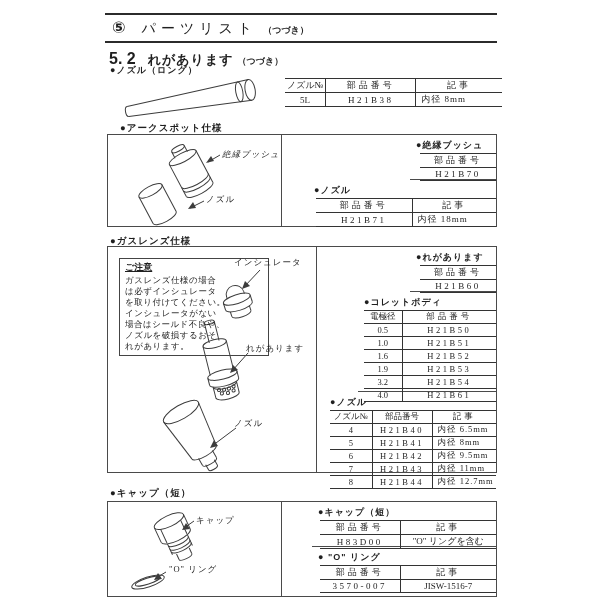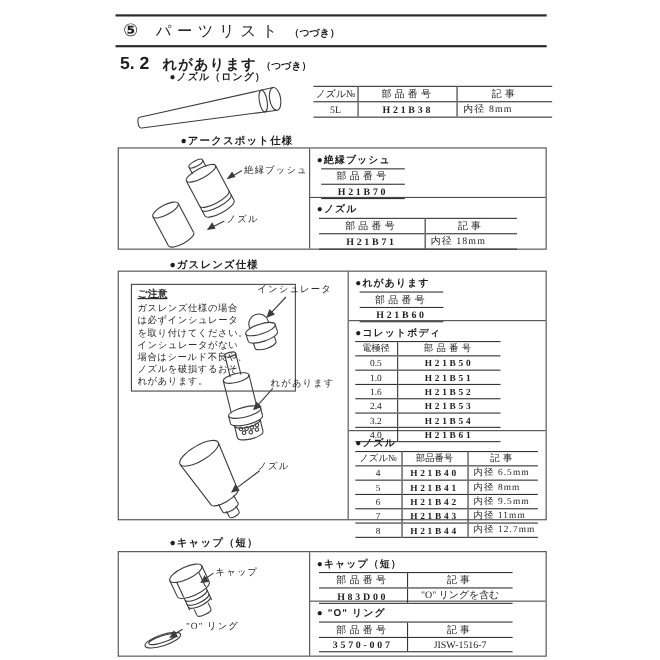--- a/index.html
+++ b/index.html
@@ -11,34 +11,34 @@
   .hdr { position:absolute; left:112px; top:18px; display:flex; align-items:baseline; }
   .hdr .num { font-size:16px; font-weight:700; margin-right:16px; }
   .hdr .ttl { font-size:14px; font-weight:400; letter-spacing:5px; }
   .hdr .sub { font-size:9px; font-weight:700; margin-left:6px; }
 
   .sec { position:absolute; left:109px; top:50px; display:flex; align-items:baseline; }
   .sec .no { font-size:16px; font-weight:700; margin-right:12px;text-align:right; }
   .sec .t  { font-size:13px; font-weight:700; letter-spacing:1px; }
   .sec .s  { font-size:9px; font-weight:700; margin-left:4px; }
 
-  .blabel { position:absolute; font-size:9.5px; font-weight:700; letter-spacing:1px; white-space:nowrap;margin-left:44px; }
+  .blabel { position:absolute; font-size:9.5px; font-weight:700; letter-spacing:1px; white-space:nowrap; }
 
   .box { position:absolute; border:1px solid #4a4a4a; display:flex; }
   .lcell { position:relative; border-right:1px solid #4a4a4a; flex:none; }
-  .rcell { position:relative; flex:1; display:flex; flex-direction:column; }
+  .rcell { position:relative; flex:1; display:flex; flex-direction:column;align-items:flex-end; }
   .rsec { position:relative; flex:none; }
   .rsec.bdr { border-bottom:1px solid #4a4a4a; }
   .slabel { font-size:9px; font-weight:700; letter-spacing:1px; padding:4px 0 1px 6px; white-space:nowrap; }
 
   table.jt { border-collapse:collapse; font-family:"Liberation Serif","DejaVu Serif",serif; font-size:9px; margin-left:4px; }
   table.jt td { border-top:1px solid #333; border-bottom:1px solid #333; text-align:center; height:13px; padding:0 2px; white-space:nowrap; }
   table.jt td + td { border-left:1px solid #333; }
   .sp  { letter-spacing:3px; }
-  .pn  { letter-spacing:2.5px;font-weight:bold; }
+  .pn  { letter-spacing:2.5px; }
   .rem { text-align:left !important; padding-left:5px !important; letter-spacing:1px; }
   .r11 td { height:11px; font-size:8.5px;margin-top:20px; }
 
   .mini { border-collapse:collapse; font-family:"Liberation Serif","DejaVu Serif",serif; font-size:9px; margin-left:10px; }
   .mini td { border-top:1px solid #333; border-bottom:1px solid #333; text-align:center; height:13px; padding:0 14px; }
 
   .dlabel { position:absolute; font-size:8.5px; letter-spacing:1px; white-space:nowrap; font-family:"Liberation Serif","DejaVu Serif",serif; }
 
   .caution { position:absolute; left:11px; top:11px; width:150px; border:1px solid #444; padding:2px 16px 3px 5px; }
   .caution .ct { font-size:9px; font-weight:700; text-decoration:underline; margin-bottom:1px; }
@@ -115,21 +115,21 @@
           <ellipse cx="0" cy="-16" rx="13" ry="4.5"></ellipse>
           <line x1="-13" y1="-16" x2="-13" y2="14"></line>
             <line x1="13" y1="-16" x2="13" y2="14"></line>
           <path d="M-13,14 A13,4.5 0 0 0 13,14"></path>
         </g>
         <line class="ln" x1="112" y1="20" x2="100" y2="27"></line>
         <polygon class="ah" points="98,28 106,26 103,21"></polygon>
         <line class="ln" x1="96" y1="66" x2="82" y2="73"></line>
         <polygon class="ah" points="80,74 88,73 85,67"></polygon>
       </svg>
-      <div class="dlabel" style="left:114px;top:14px;">絶縁ブッシュ</div>
+      <div class="dlabel" style="left:114px;top:14px;font-style:italic;">絶縁ブッシュ</div>
       <div class="dlabel" style="left:98px;top:59px;">ノズル</div>
     </div>
     <div class="rcell">
       <div class="rsec bdr" style="height:45px;">
         <div class="slabel">●絶縁ブッシュ</div>
         <table class="mini">
           <tbody>
               <tr>
                 <td class="sp">部品番号</td>
               </tr>
@@ -258,21 +258,21 @@
               </tr>
           <tr>
                 <td>1.0</td>
                 <td class="pn">H21B51</td>
               </tr>
           <tr>
                 <td>1.6</td>
                 <td class="pn">H21B52</td>
               </tr>
           <tr>
-                <td>2.4</td>
+                <td>1.9</td>
                 <td class="pn">H21B53</td>
               </tr>
           <tr>
                 <td>3.2</td>
                 <td class="pn">H21B54</td>
               </tr>
           <tr>
                 <td>4.0</td>
                 <td class="pn">H21B61</td>
               </tr>

